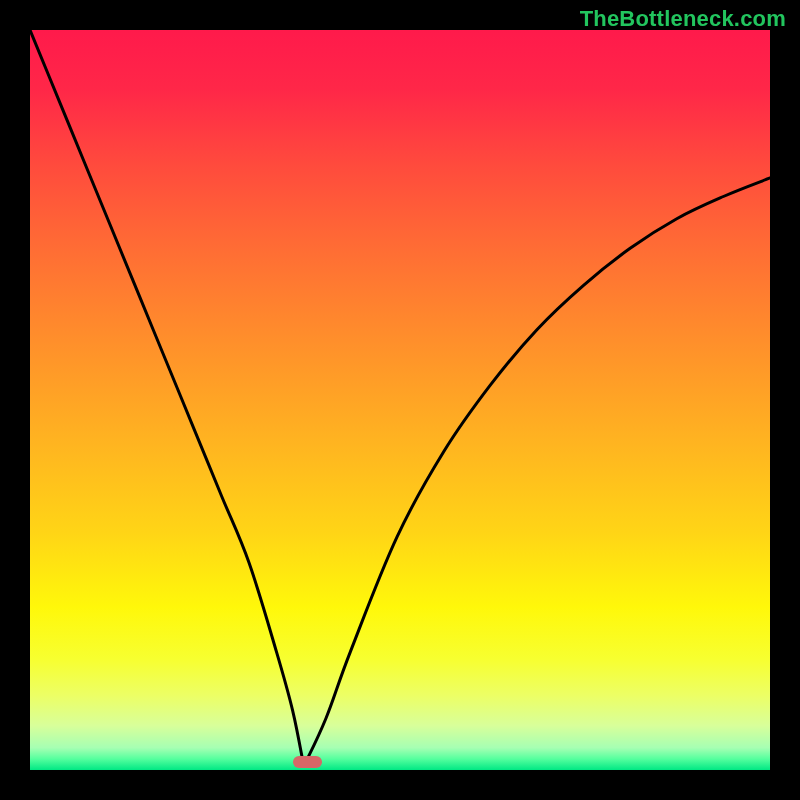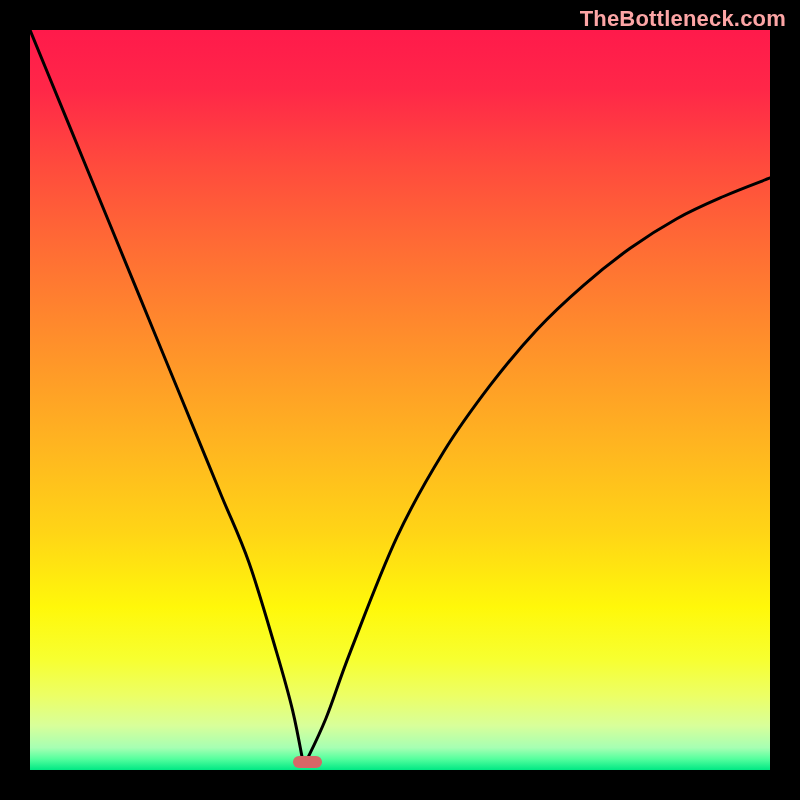--- a/index.html
+++ b/index.html
@@ -10,21 +10,21 @@
     height: 800px;
     background: #000;
   }
   .watermark {
     position: absolute;
     top: 6px;
     right: 14px;
     font-family: Arial, Helvetica, sans-serif;
     font-size: 22px;
     font-weight: 600;
-    color: #fca5a5;
+    color: #22c55e;
     letter-spacing: 0.2px;
     z-index: 10;
   }
   .plot {
     position: absolute;
     left: 30px;
     top: 30px;
     width: 740px;
     height: 740px;
     overflow: hidden;

